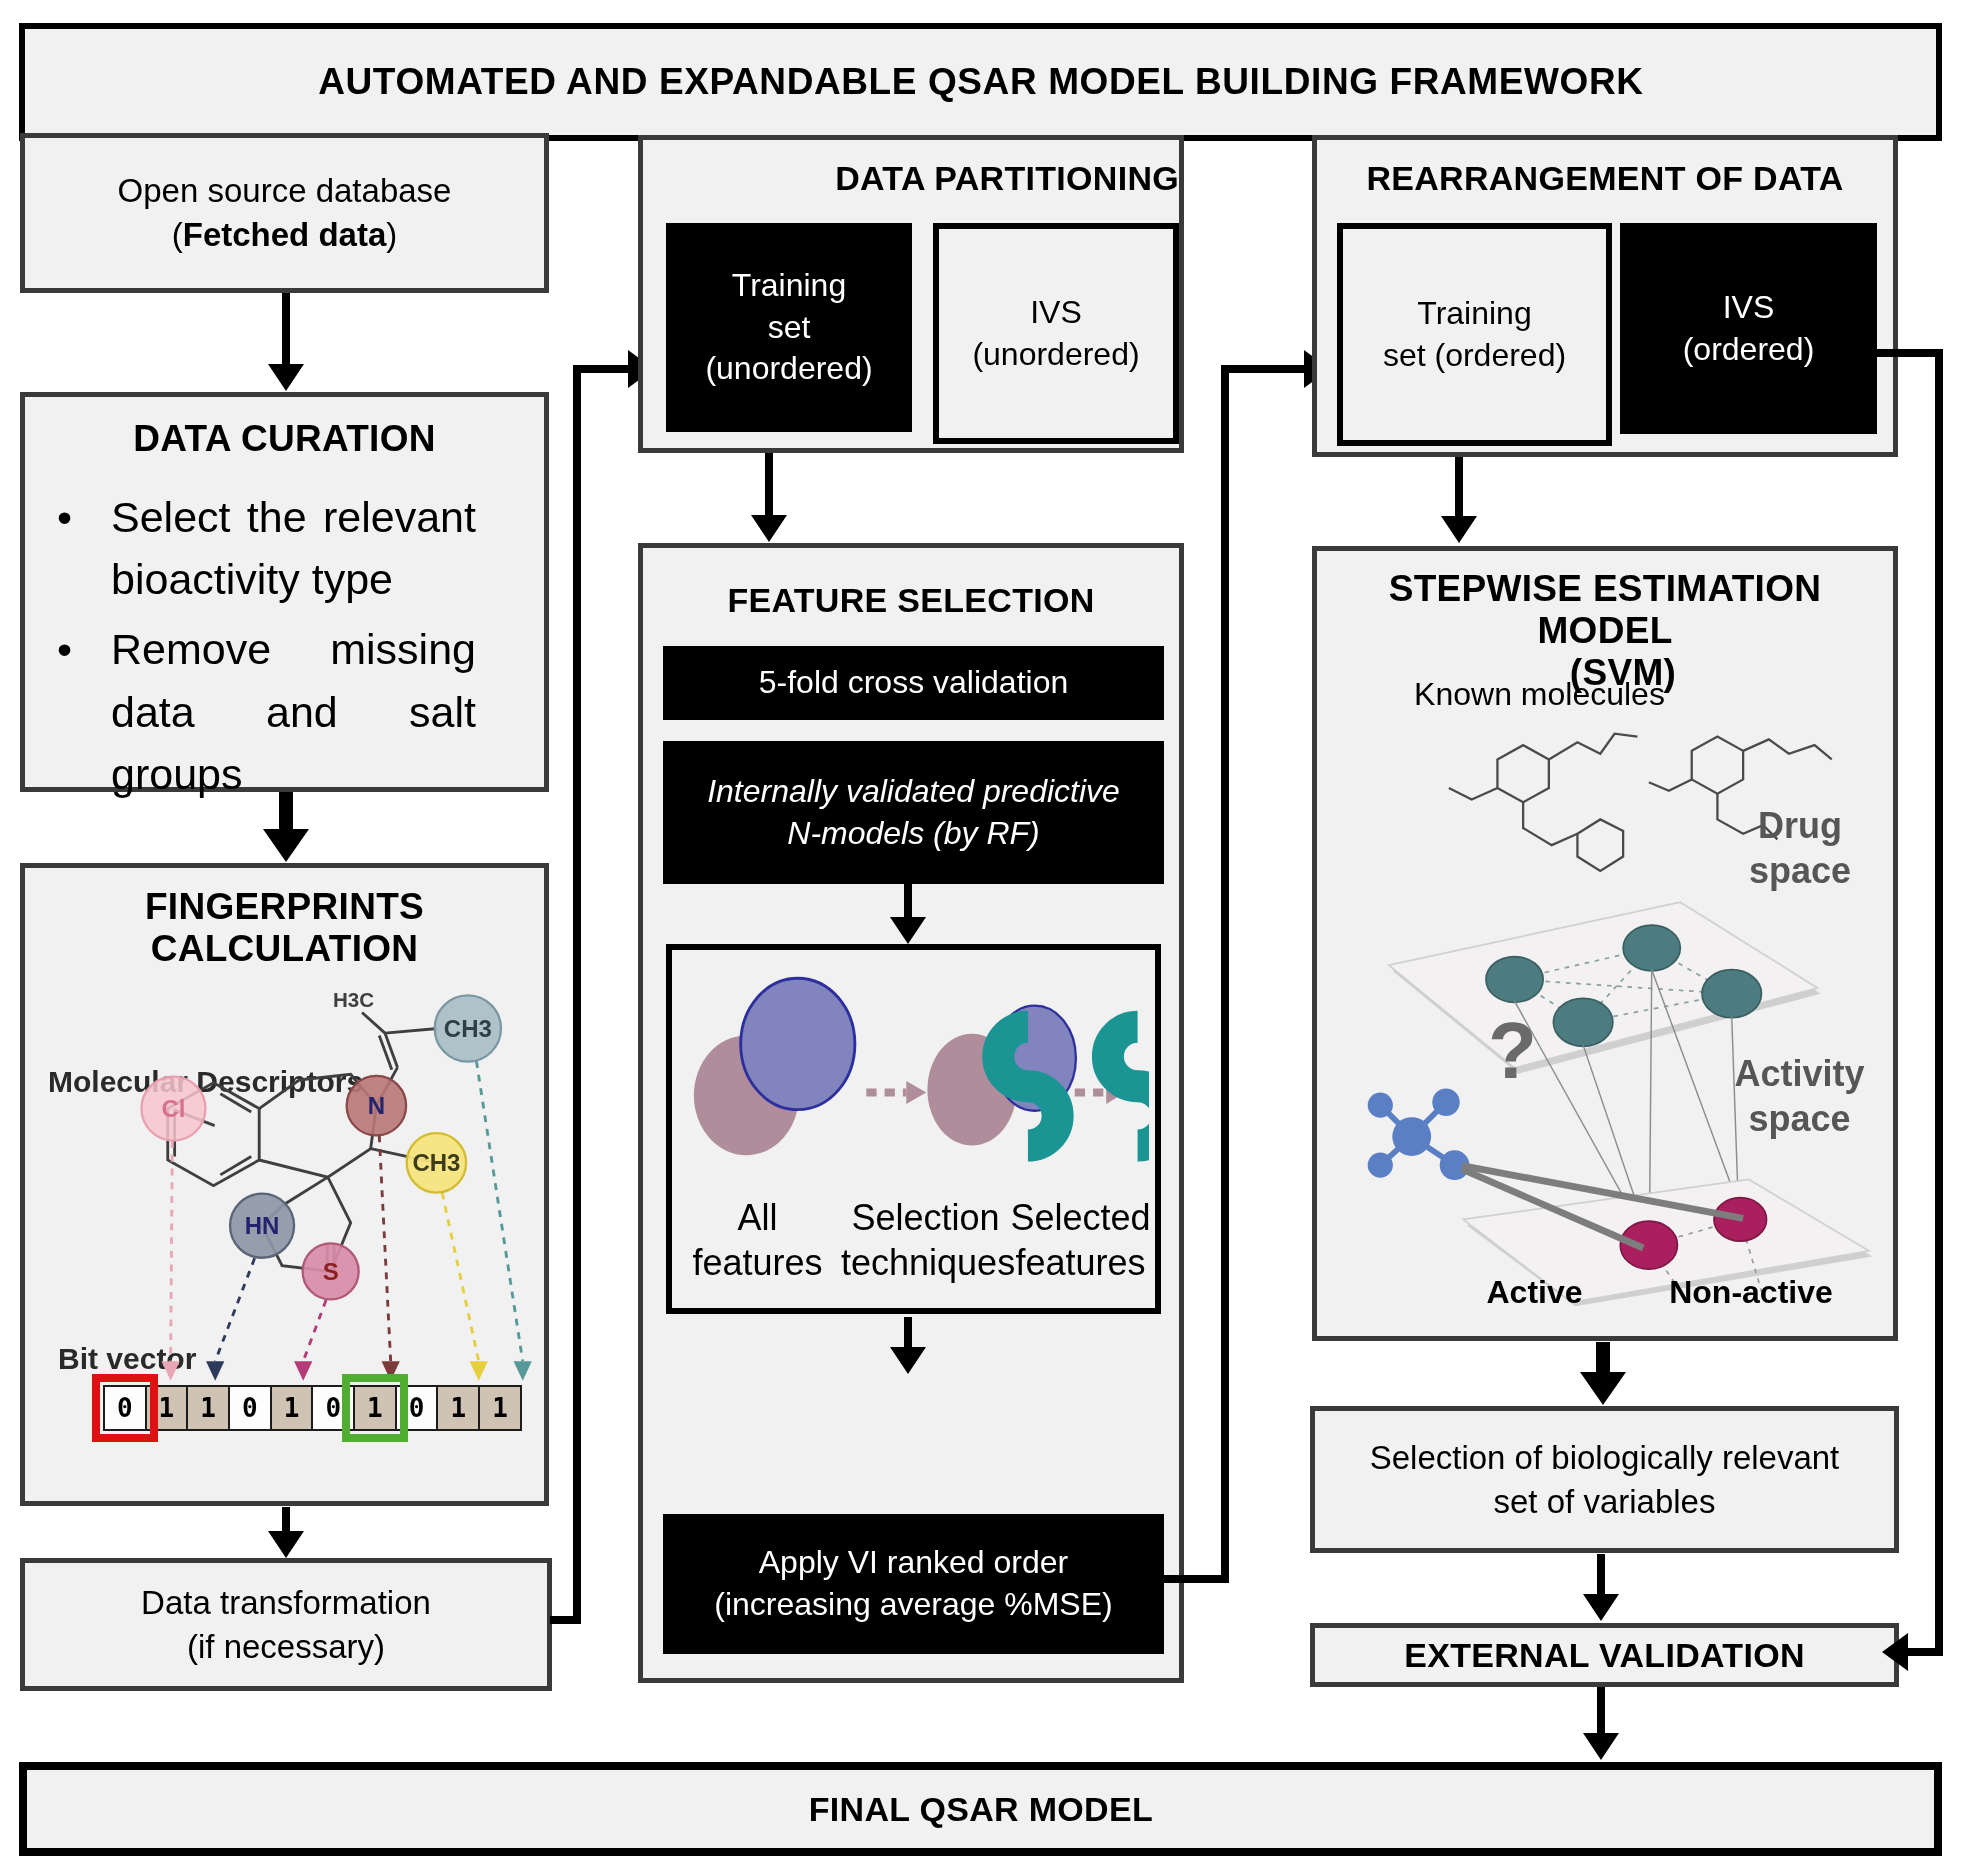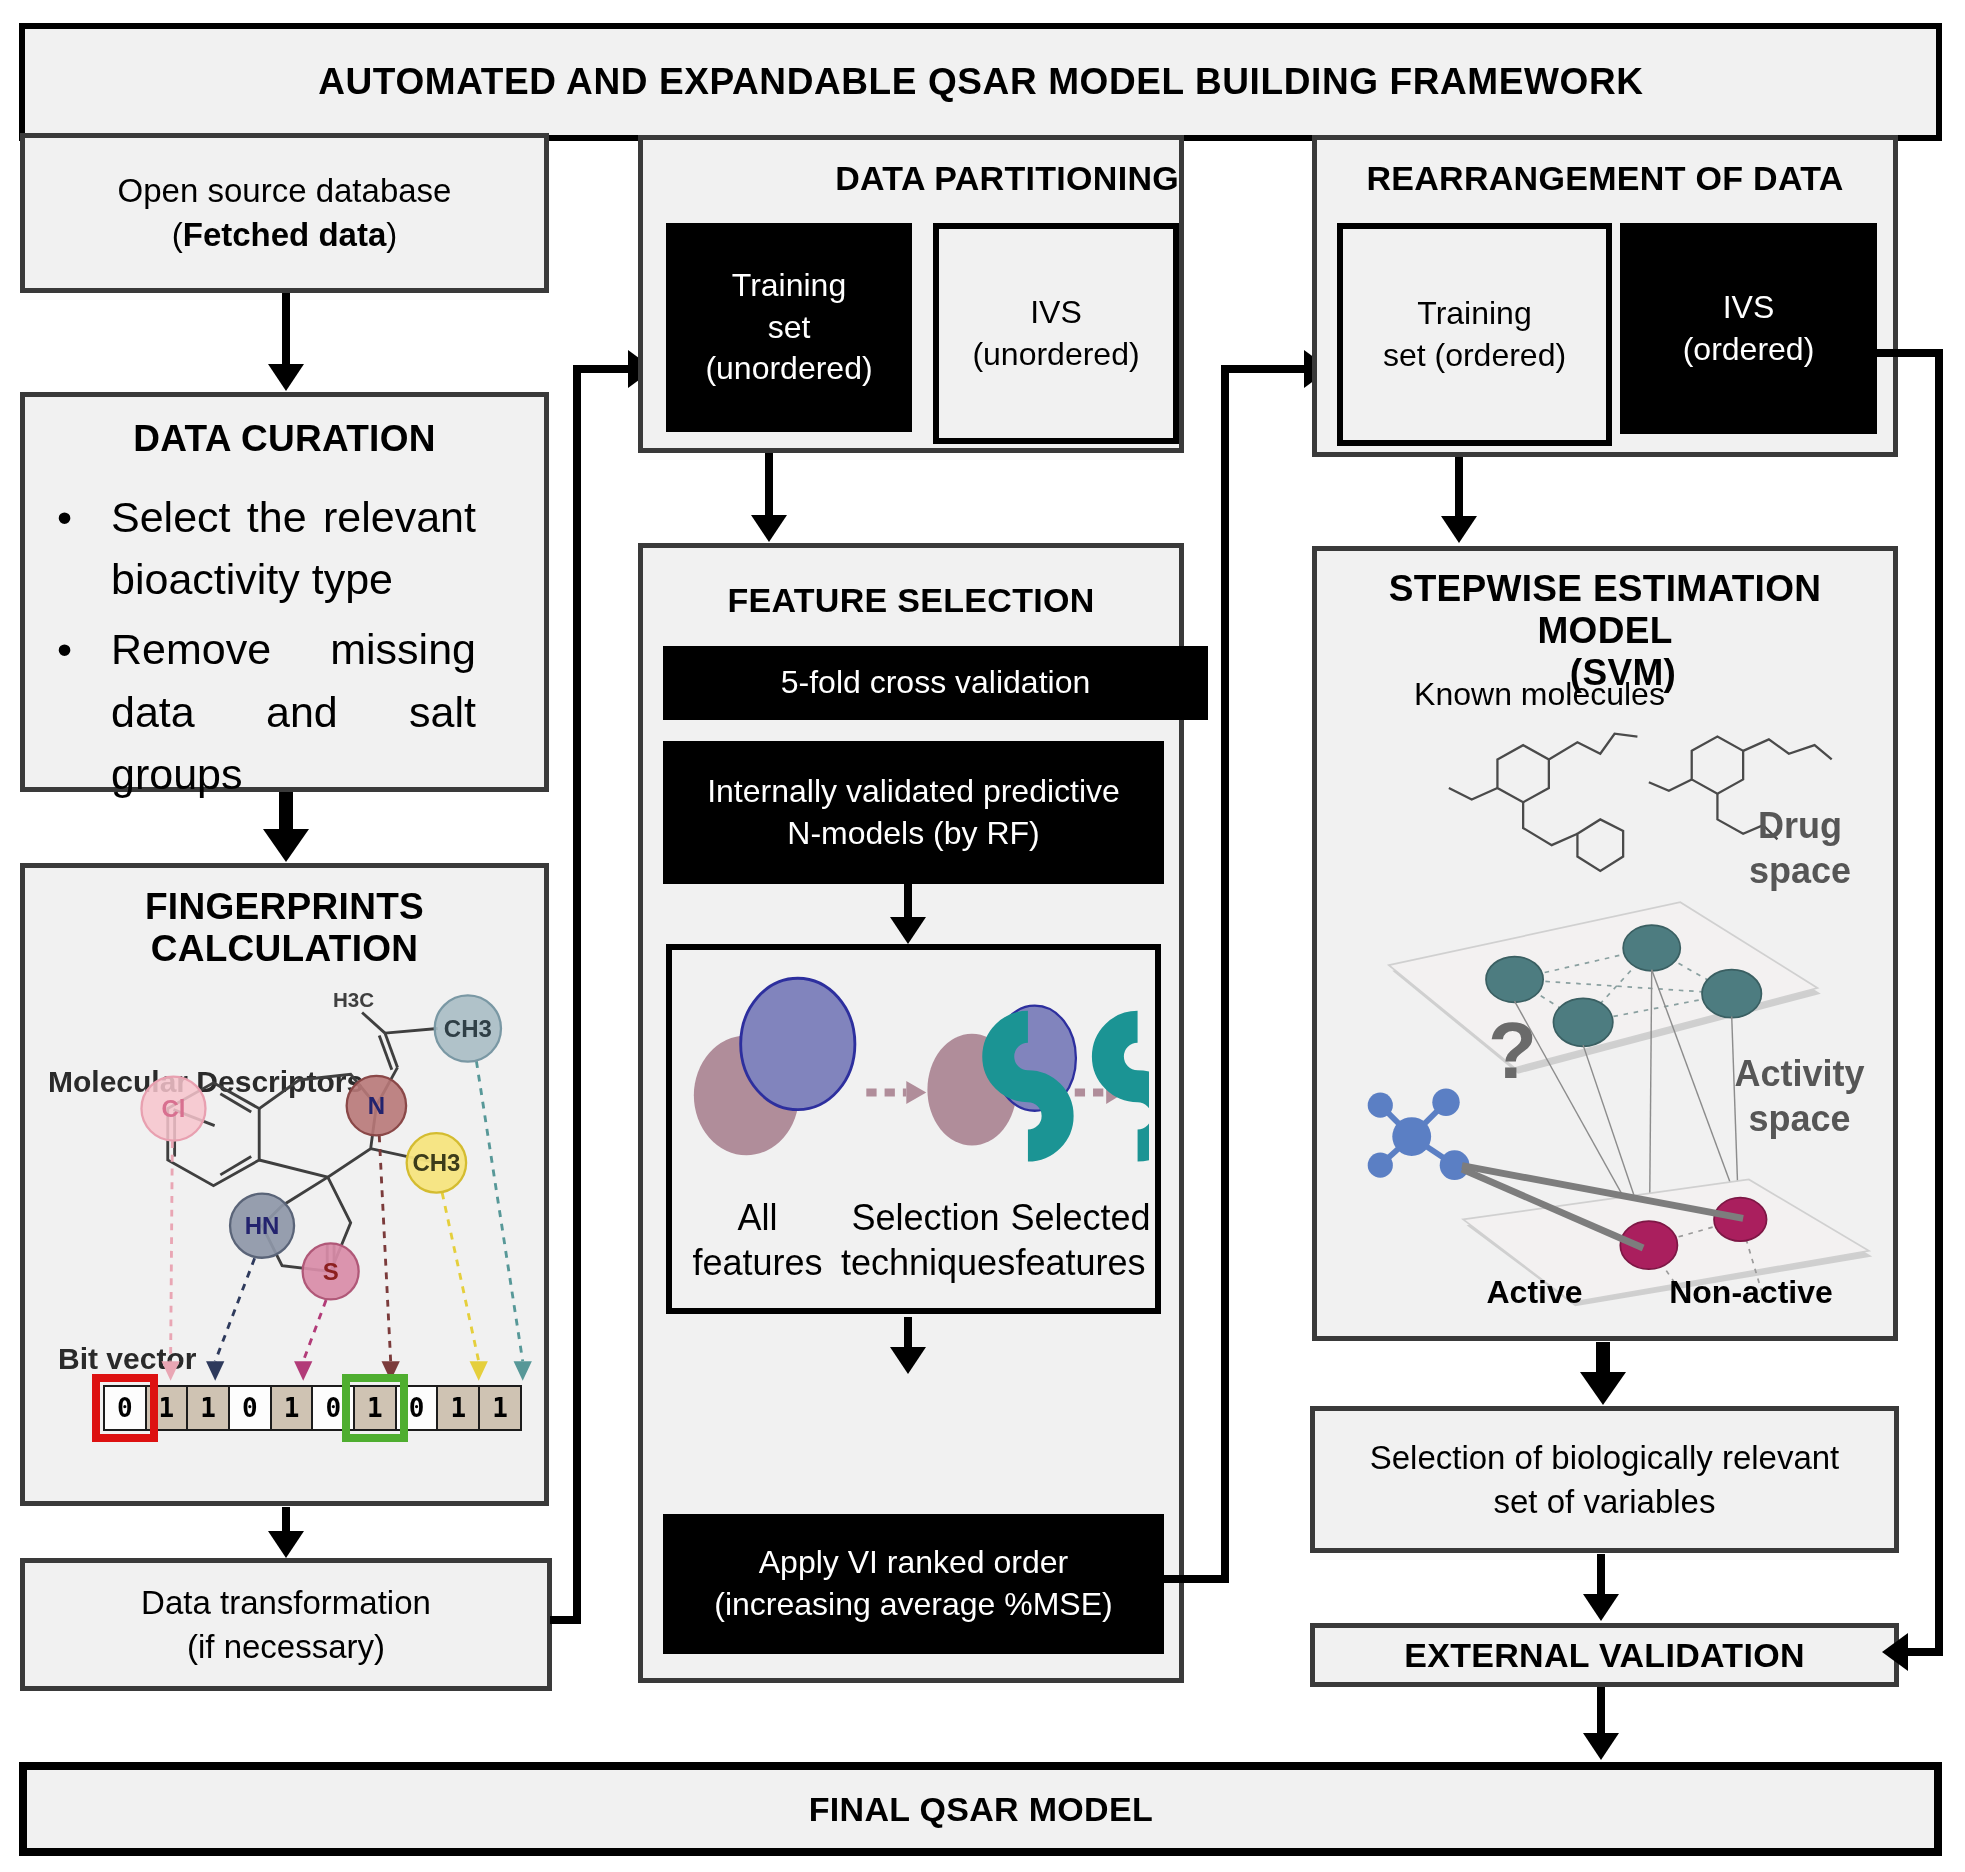--- a/index.html
+++ b/index.html
@@ -177,25 +177,25 @@
 </div>
 
 <div class="arrow" style="left:751px;top:453px;height:89px;">
   <div class="shaft"></div>
   <div class="head"></div>
 </div>
 
 <div class="box" style="left:638px;top:543px;width:546px;height:1140px;">
   <div class="h60" style="text-align:center;margin-top:33px;">FEATURE SELECTION</div>
 
-  <div class="fill-black center-col t56" style="position:absolute;left:20px;top:98px;width:545px;height:74px;text-align:center;">
+  <div class="fill-black center-col t56" style="position:absolute;left:20px;top:98px;width:501px;height:74px;text-align:center;">
     <div>5-fold cross validation</div>
   </div>
 
-  <div class="fill-black center-col t56" style="position:absolute;left:20px;top:193px;width:501px;height:143px;">
+  <div class="fill-black center-col t56" style="position:absolute;left:20px;top:193px;width:501px;height:143px;font-style:italic;">
     <div>Internally validated predictive</div>
     <div>N-models (by RF)</div>
   </div>
 
   <div class="arrow" style="position:absolute;left:247px;top:336px;height:60px;">
     <div class="shaft"></div>
     <div class="head"></div>
   </div>
 
   <div style="position:absolute;left:23px;top:396px;width:495px;height:370px;border:6.9px solid #000;box-sizing:border-box;background:#f1f1f1;">

